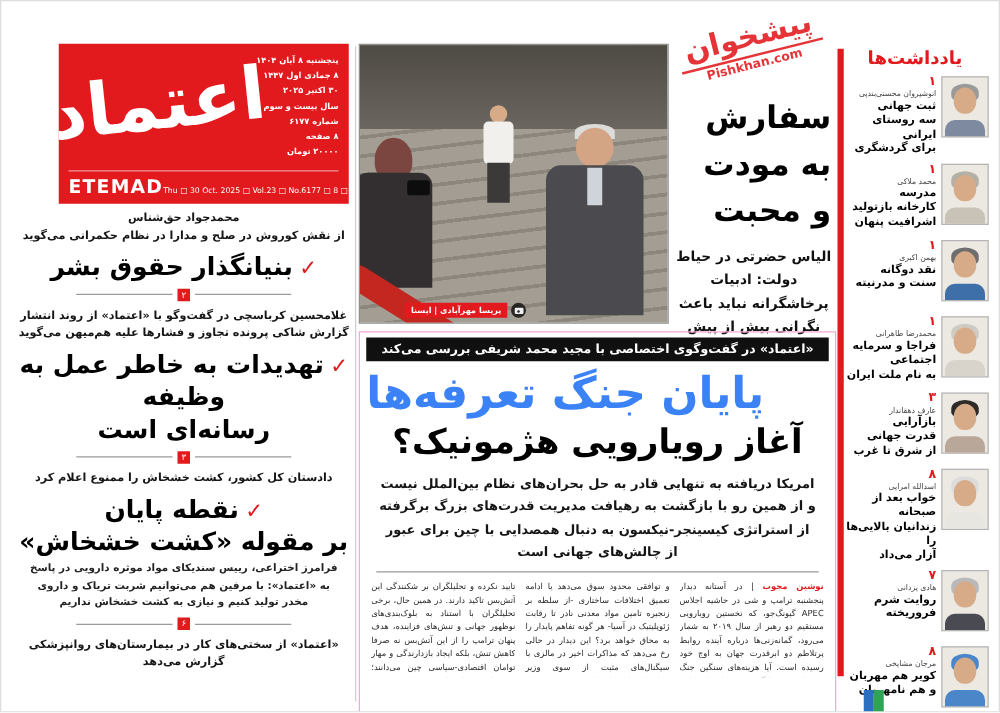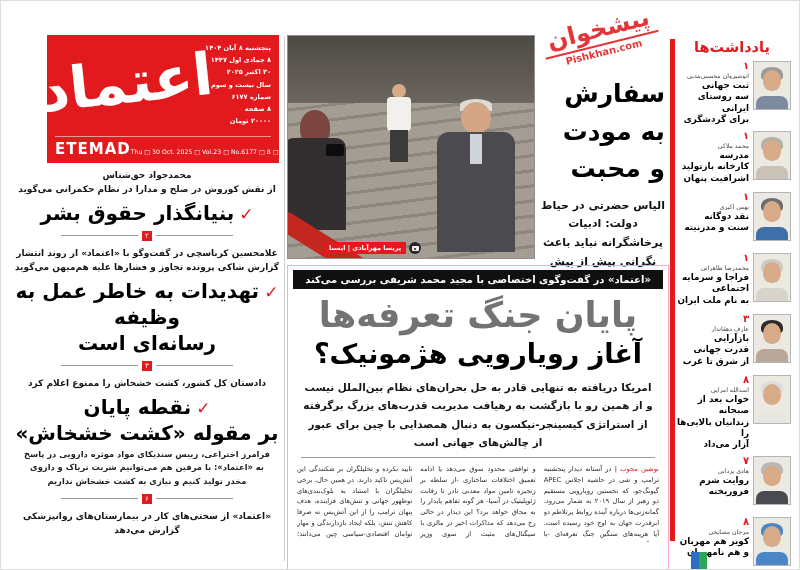--- a/index.html
+++ b/index.html
@@ -63,27 +63,27 @@
   .cam-badge::after{content:"";position:absolute;left:5px;top:5.5px;width:2px;height:2px;border-radius:50%;background:#222;}
 
   
   .watermark{position:absolute;left:524px;top:14px;width:150px;z-index:6;pointer-events:none;color:#e2191d;opacity:.88;transform:rotate(-14deg);text-align:center;}
   .wm-fa{font-size:24px;font-weight:bold;border-bottom:2px solid #e2191d;display:inline-block;padding:0 6px 1px;}
   .wm-en{font-size:10px;font-weight:bold;margin-top:1px;}
 
   
   .main-box{position:absolute;left:286px;top:264px;width:382px;height:363px;border:1px solid #f9a8d4;padding:4px 5px;}
   .kicker-bar{background:#101010;color:#fff;font-size:10px;font-weight:bold;text-align:center;line-height:1.1;padding:4px 2px;}
-  .main-h1{margin:8px 0 0;font-size:35px;font-weight:bold;text-align:center;line-height:1.05;color:#737373;}
+  .main-h1{margin:8px 0 0;font-size:35px;font-weight:bold;text-align:left;line-height:1.05;color:#3b82f6;}
   .main-h2{margin:6px 0 0;font-size:27px;font-weight:bold;text-align:center;line-height:1.05;color:#000;}
   .main-lead{margin:10px 10px 6px;font-size:10.4px;font-weight:bold;line-height:1.75;text-align:center;color:#151515;}
   .main-rule{border:none;border-top:1px solid #9a9a9a;margin:4px 8px 6px;}
   .body-cols{display:flex;direction:rtl;gap:8px;padding:0 4px;}
   .bodycol{flex:1;font-size:6.7px;line-height:1.62;text-align:justify;color:#2a2a2a;height:78px;overflow:hidden;}
-  .byline{color:#e2191d;font-weight:normal;}
+  .byline{color:#e2191d;font-weight:bold;}
 
   
   .notes-bar{position:absolute;right:124px;top:38px;width:5px;height:502px;background:#e2191d;}
   .notes{position:absolute;right:8px;top:36px;width:114px;}
   .notes-title{color:#e2191d;font-size:14.5px;font-weight:bold;text-align:center;padding:2px 4px 6px 0;}
   .note{display:flex;direction:rtl;gap:4px;margin-bottom:5px;min-height:56px;}
   .avatar{width:38px;height:49px;background:#ece9e3;border:1px solid #b5b5b5;position:relative;overflow:hidden;flex:none;}
   .avatar .hair{position:absolute;top:5px;left:50%;transform:translateX(-50%);width:22px;height:14px;border-radius:50% 50% 30% 30%;background:var(--hair,#777);}
   .avatar .head{position:absolute;top:8px;left:50%;transform:translateX(-50%);width:18px;height:21px;border-radius:50% 50% 46% 46%;background:#d8ab88;}
   .avatar .torso{position:absolute;bottom:-2px;left:50%;transform:translateX(-50%);width:32px;height:15px;border-radius:8px 8px 0 0;background:var(--shirt,#888);}

